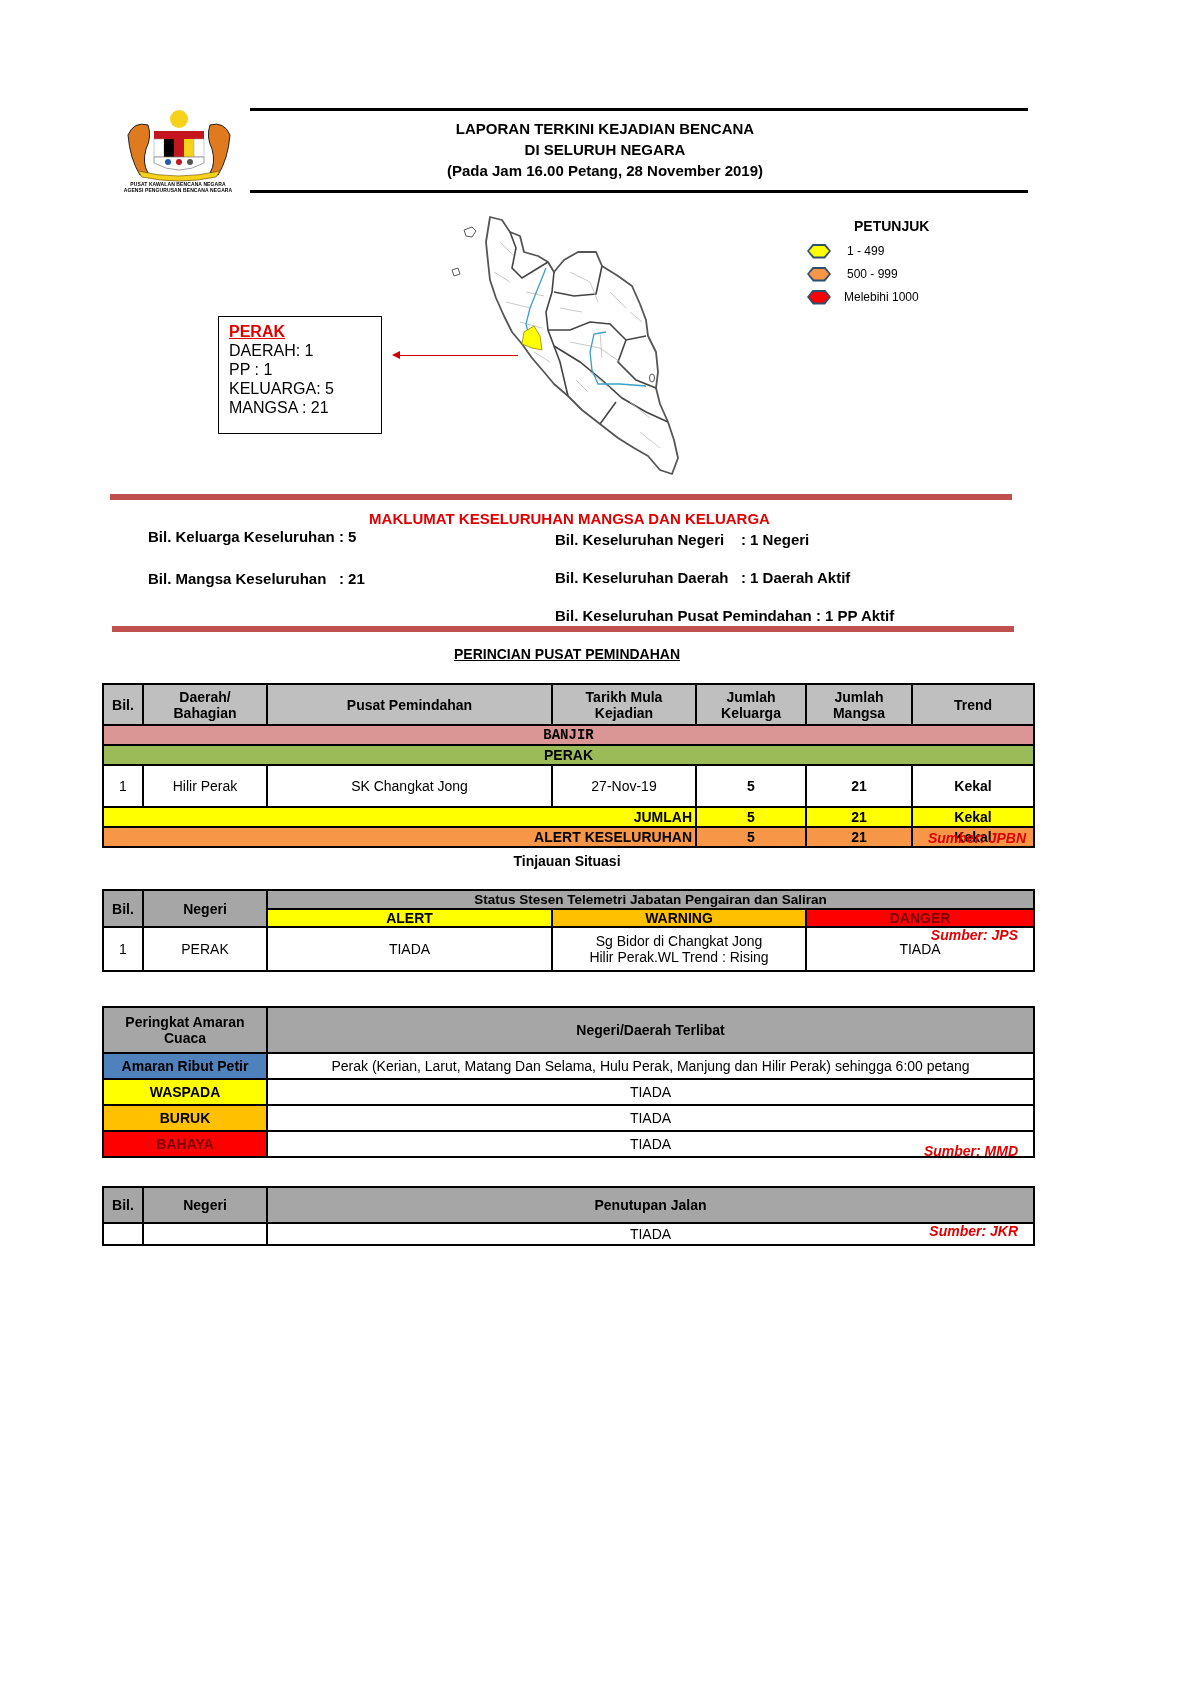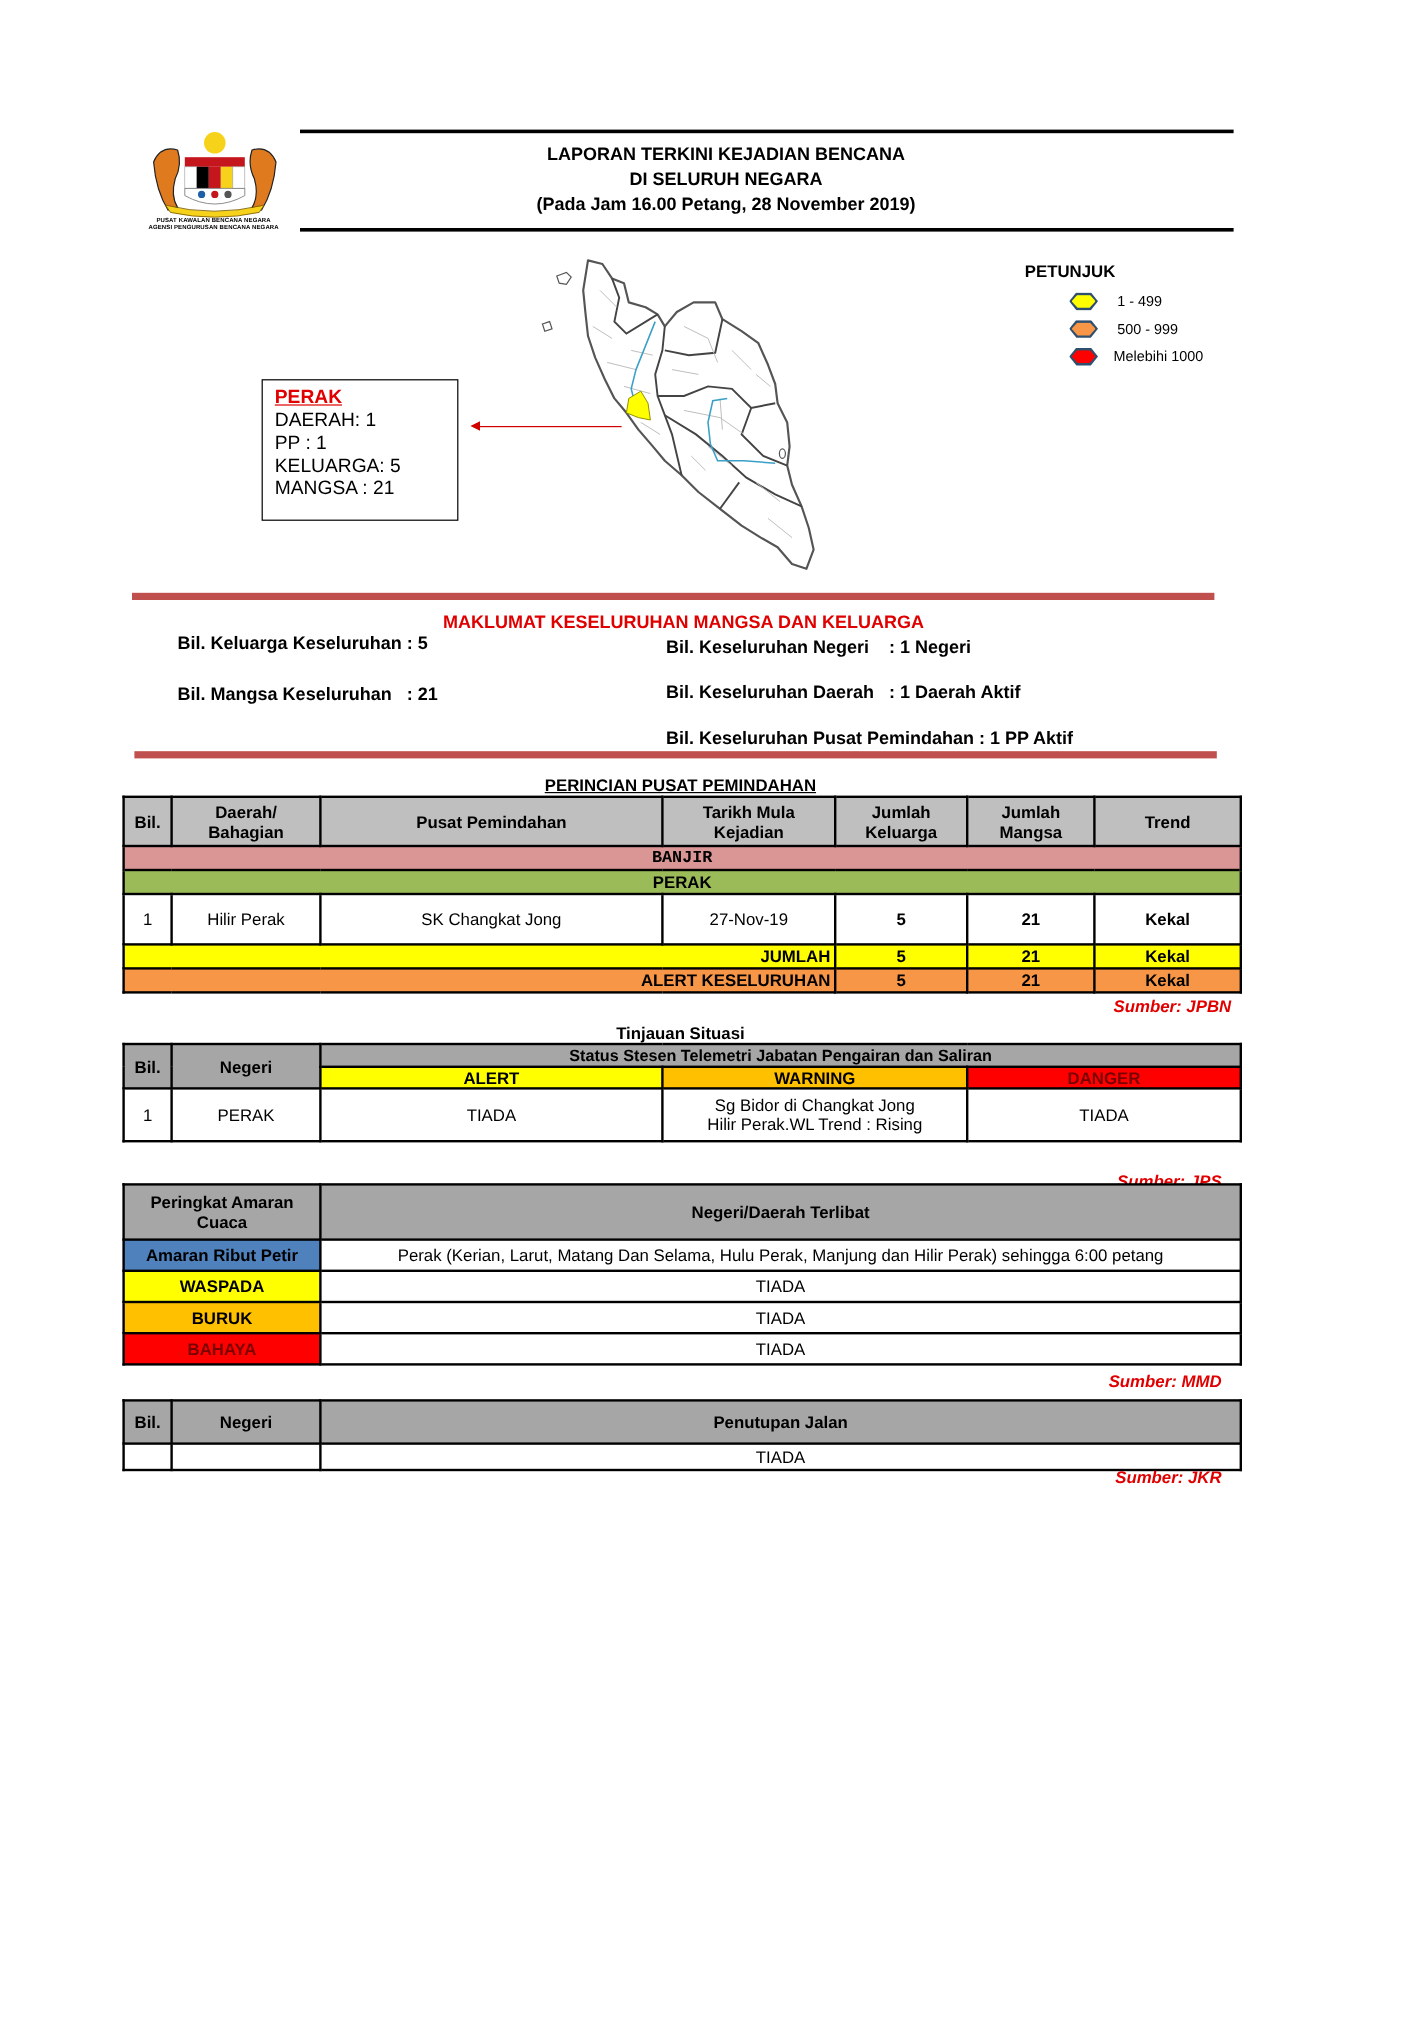--- a/index.html
+++ b/index.html
@@ -15,32 +15,32 @@
 
   
   .info-box { left: 218px; top: 316px; width: 164px; height: 118px; border: 1px solid #000; padding: 5px 0 0 10px; }
   .info-box .state { color: #e00000; text-decoration: underline; font-weight: bold; font-size: 16px; line-height: 19px; }
   .info-box .line { font-weight: normal; font-size: 16px; line-height: 19px; }
   .arrow-line { left: 398px; top: 355px; width: 120px; height: 1px; background: #d00000; }
   .arrow-head { left: 392px; top: 351px; width: 0; height: 0; border-top: 4px solid transparent; border-bottom: 4px solid transparent; border-right: 8px solid #d00000; }
 
   
   .legend-title { left: 854px; top: 218px; font-weight: bold; font-size: 14px; }
-  .legend-item { left: 891px; height: 20px; display: flex; align-items: center; }
+  .legend-item { left: 807px; height: 20px; display: flex; align-items: center; }
   .hex { width: 24px; height: 15px; clip-path: polygon(25% 0,75% 0,100% 50%,75% 100%,25% 100%,0 50%); background: #2f4f6f; position: relative; }
   .hex::after { content: ""; position: absolute; left: 2px; top: 2px; right: 2px; bottom: 2px; clip-path: polygon(25% 0,75% 0,100% 50%,75% 100%,25% 100%,0 50%); background: var(--fill); }
   .legend-label { margin-left: 16px; font-size: 12px; }
 
   
   .red-bar { height: 6px; background: #c0504d; }
   .sum-title { left: 112px; width: 915px; text-align: center; color: #e00000; font-weight: bold; font-size: 15px; top: 510px; }
   .sum-text { font-weight: bold; font-size: 15px; white-space: pre; }
 
   
-  table { border-collapse: collapse; position: absolute; table-layout: fixed; }
+  table { border-collapse: collapse; position: absolute; table-layout: fixed; margin-top: 20px; }
   td, th { border: 2px solid #000; text-align: center; vertical-align: middle; font-size: 14px; padding: 0 3px; }
   .gray { background: #bfbfbf; font-weight: bold; }
   .gray2 { background: #a6a6a6; font-weight: bold; }
   .banjir { background: #da9694; font-weight: bold; height: 20px; font-family: Liberation Mono, monospace; }
   .perak { background: #9bbb59; font-weight: bold; height: 20px; }
   .yellow { background: #ffff00; font-weight: bold; }
   .orange { background: #f79646; font-weight: bold; }
   .amber { background: #ffc000; font-weight: bold; }
   .red { background: #ff0000; font-weight: bold; }
   .blue { background: #4f81bd; font-weight: bold; }
@@ -232,21 +232,21 @@
     <td>PERAK</td>
     <td>TIADA</td>
     <td>
       <div>Sg Bidor di Changkat Jong</div>
       <div>Hilir Perak.WL Trend : Rising</div>
     </td>
     <td>TIADA</td>
   </tr>
 </tbody>
   </table>
-<div class="abs sumber" style="left:900px; top:976px; width:118px; text-align:right;">Sumber: JPS</div>
+<div class="abs sumber" style="left:900px; top:927px; width:118px; text-align:right;">Sumber: JPS</div>
 
 <table style="left:102px; top:986px; width:931px;">
   <colgroup>
     <col style="width:164px">
       <col style="width:767px">
   </colgroup>
   <tbody>
       <tr class="gray2" style="height:46px;">
     <td>
           <div>Peringkat Amaran</div>

